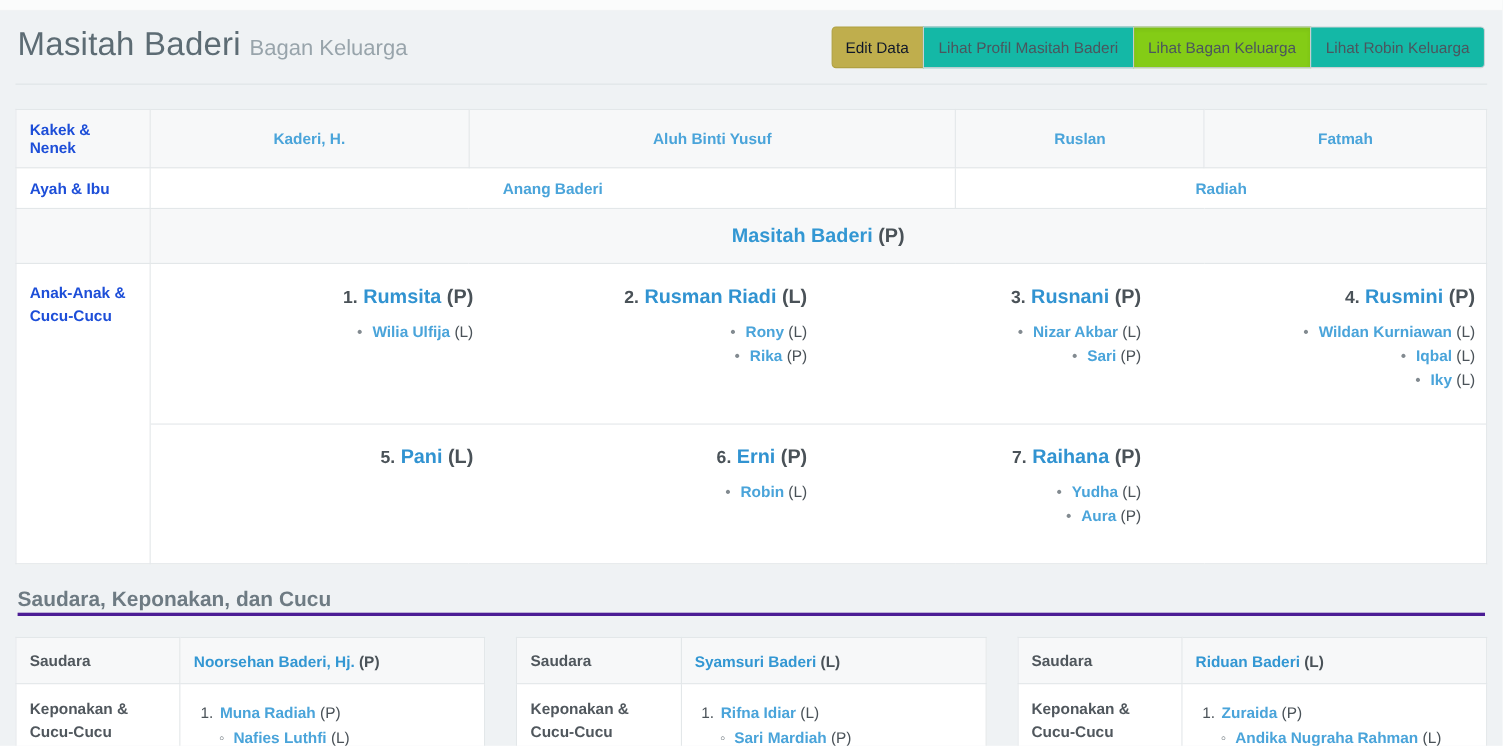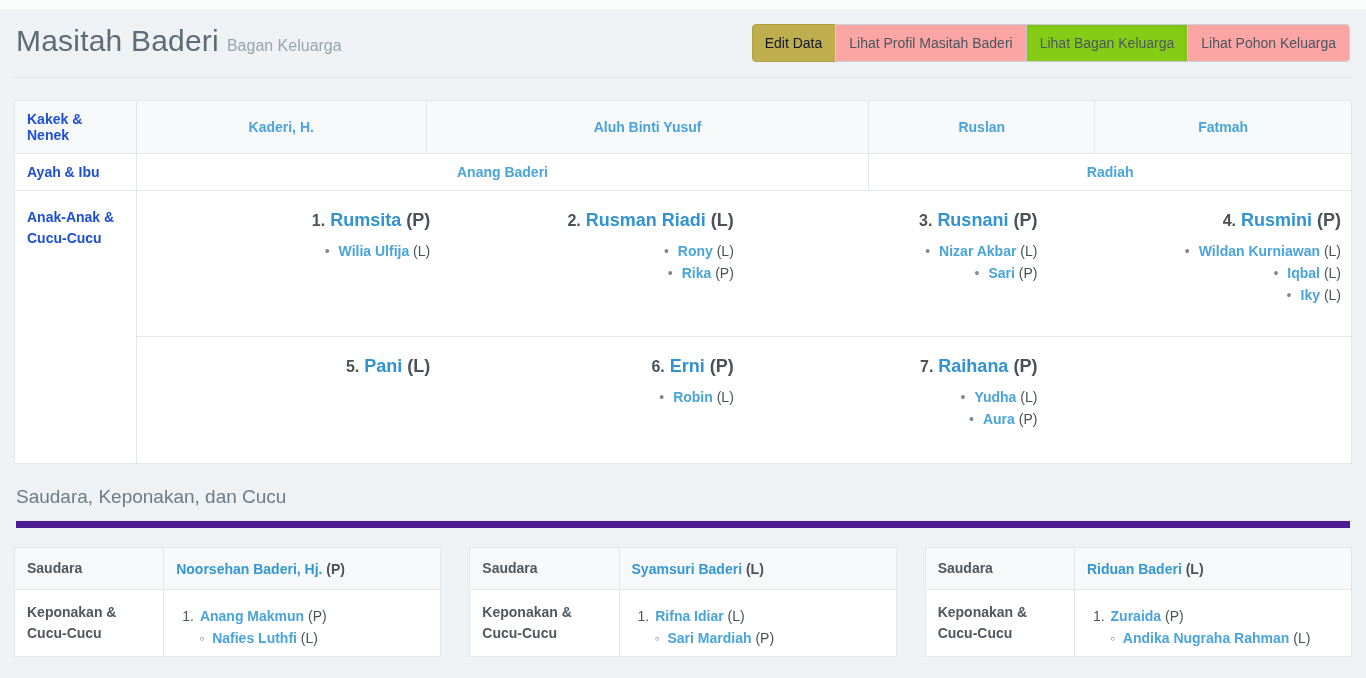--- a/index.html
+++ b/index.html
@@ -23,25 +23,25 @@
   .top-strip{height:10px;background:#fbfcfc;border-bottom:1px solid #f1f3f4;}
   .page{padding:0 14px;}
 
   
   .page-header{
     display:flex;justify-content:space-between;align-items:flex-start;
     padding:12px 2px 12px 2px;border-bottom:1px solid #dfe4e6;
   }
   .titles{line-height:38px;white-space:nowrap;}
   .title{font-size:30px;color:#5d6c74;font-weight:400;letter-spacing:.2px;}
-  .subtitle{font-size:16px;color:#98a4ab;font-weight:400;margin-left:8px;}
+  .subtitle{font-size:20px;color:#98a4ab;font-weight:400;margin-left:8px;}
   .btn-group{display:flex;margin-top:2px;}
   .btn{
     font-family:inherit;font-size:14px;line-height:20px;
-    padding:8px 13px;border:1px solid #ccd1d5;background:#fca5a5;color:#4b565e;
+    padding:8px 13px;border:1px solid #ccd1d5;background:#14b8a6;color:#4b565e;
     cursor:pointer;margin-left:-1px;white-space:nowrap;
   }
   .btn:first-child{border-radius:4px 0 0 4px;margin-left:0;}
   .btn:last-child{border-radius:0 4px 4px 0;}
   .btn-gold{background:var(--gold);border-color:#b0a041;color:#0f172a;padding-left:12px;}
   .btn-active{background:#84cc16;border-color:#c6cacc;box-shadow:inset 0 2px 4px rgba(0,0,0,.07);}
 
   
   table{border-collapse:collapse;width:100%;background:#fff;}
   td{border:1px solid var(--border);padding:10px 8px;vertical-align:middle;}
@@ -62,22 +62,22 @@
   .child{padding:0 10px 0 24px;}
   .child-header{font-size:18px;font-weight:bold;color:#4a5258;line-height:24px;}
   .child-header .num{margin-right:5px;font-size:16px;}
   .child-header a{color:#3193d1;}
   ul.gc-list{list-style:none;margin:11px 0 0;padding:0 0 0 30px;}
   ul.gc-list li{margin-bottom:7px;line-height:15px;color:#4c545a;}
   ul.gc-list li .bullet{color:#828a90;margin-right:9px;}
 
   
   .section-title{
-    font-size:19px;font-weight:400;color:var(--text-gray);
-    margin:22px 2px 0;padding-bottom:13px;border-bottom:7px solid #4c1d95;
+    font-size:19px;font-weight:700;color:var(--text-gray);
+    margin:22px 2px 0;border-bottom:3px solid #4c1d95;
   }
   .cards{display:grid;grid-template-columns:repeat(3,1fr);gap:28px;margin-top:19px;}
   .card-table td{padding:10px 12px;}
   .card-table tr.striped td{background:var(--striped);}
   .card-table td.card-label{font-weight:bold;color:#50575d;width:35%;line-height:21px;}
   .card-table td.card-label.top{vertical-align:top;padding-top:12px;}
   .sib-name-cell{text-align:left;font-weight:bold;}
   .sib-name-cell a{color:var(--accent);}
   ol.nephew-list{list-style:none;margin:8px 0 0;padding:0 0 0 6px;}
   ol.nephew-list > li{line-height:16px;}
@@ -94,21 +94,21 @@
 <div class="page">
 
   <div class="page-header">
     <div class="titles">
       <span class="title">Masitah Baderi</span><span class="subtitle">Bagan Keluarga</span>
     </div>
     <div class="btn-group">
       <button class="btn btn-gold">Edit Data</button>
       <button class="btn">Lihat Profil Masitah Baderi</button>
       <button class="btn btn-active">Lihat Bagan Keluarga</button>
-      <button class="btn">Lihat Pohon Keluarga</button>
+      <button class="btn">Lihat Robin Keluarga</button>
     </div>
   </div>
 
   <table class="family-table">
     <colgroup>
       <col style="width:9.1%">
         <col style="width:21.7%">
         <col style="width:33.1%">
         <col style="width:16.9%">
         <col style="width:19.2%">
@@ -119,20 +119,27 @@
         <td class="name-cell"><a>Kaderi, H.</a></td>
         <td class="name-cell"><a>Aluh Binti Yusuf</a></td>
         <td class="name-cell"><a>Ruslan</a></td>
         <td class="name-cell"><a>Fatmah</a></td>
       </tr>
       <tr>
         <td class="row-label">Ayah &amp; Ibu</td>
         <td class="name-cell" colspan="2"><a>Anang Baderi</a></td>
         <td class="name-cell" colspan="2"><a>Radiah</a></td>
       </tr>
+      <tr class="striped">
+        <td class="row-label"></td>
+        <td class="self-cell" colspan="4">
+          <a>Masitah Baderi</a>
+          <span class="gender">(P)</span>
+        </td>
+      </tr>
       <tr>
         <td class="row-label top">Anak-Anak &amp; Cucu-Cucu</td>
         <td class="children-cell" colspan="4">
 
           <div class="children-grid crow1">
             <div class="child">
               <div class="child-header">
                 <span class="num">1.</span><a>Rumsita</a>
                 <span class="gender">(P)</span>
               </div>
@@ -218,21 +225,21 @@
           <td class="sib-name-cell">
             <a>Noorsehan Baderi, Hj.</a>
             <span class="gender">(P)</span>
           </td>
         </tr>
         <tr>
           <td class="card-label top">Keponakan &amp; Cucu-Cucu</td>
           <td>
             <ol class="nephew-list">
               <li>
-                <span class="onum">1.</span><a>Anang Makmun</a>
+                <span class="onum">1.</span><a>Muna Radiah</a>
                 <span class="gender">(P)</span>
                 <ul class="sub-list">
                   <li><span class="bullet">◦</span><a>Nafies Luthfi</a> <span class="gender">(L)</span></li>
                 </ul>
               </li>
             </ol>
           </td>
         </tr>
       </tbody>
     </table>

